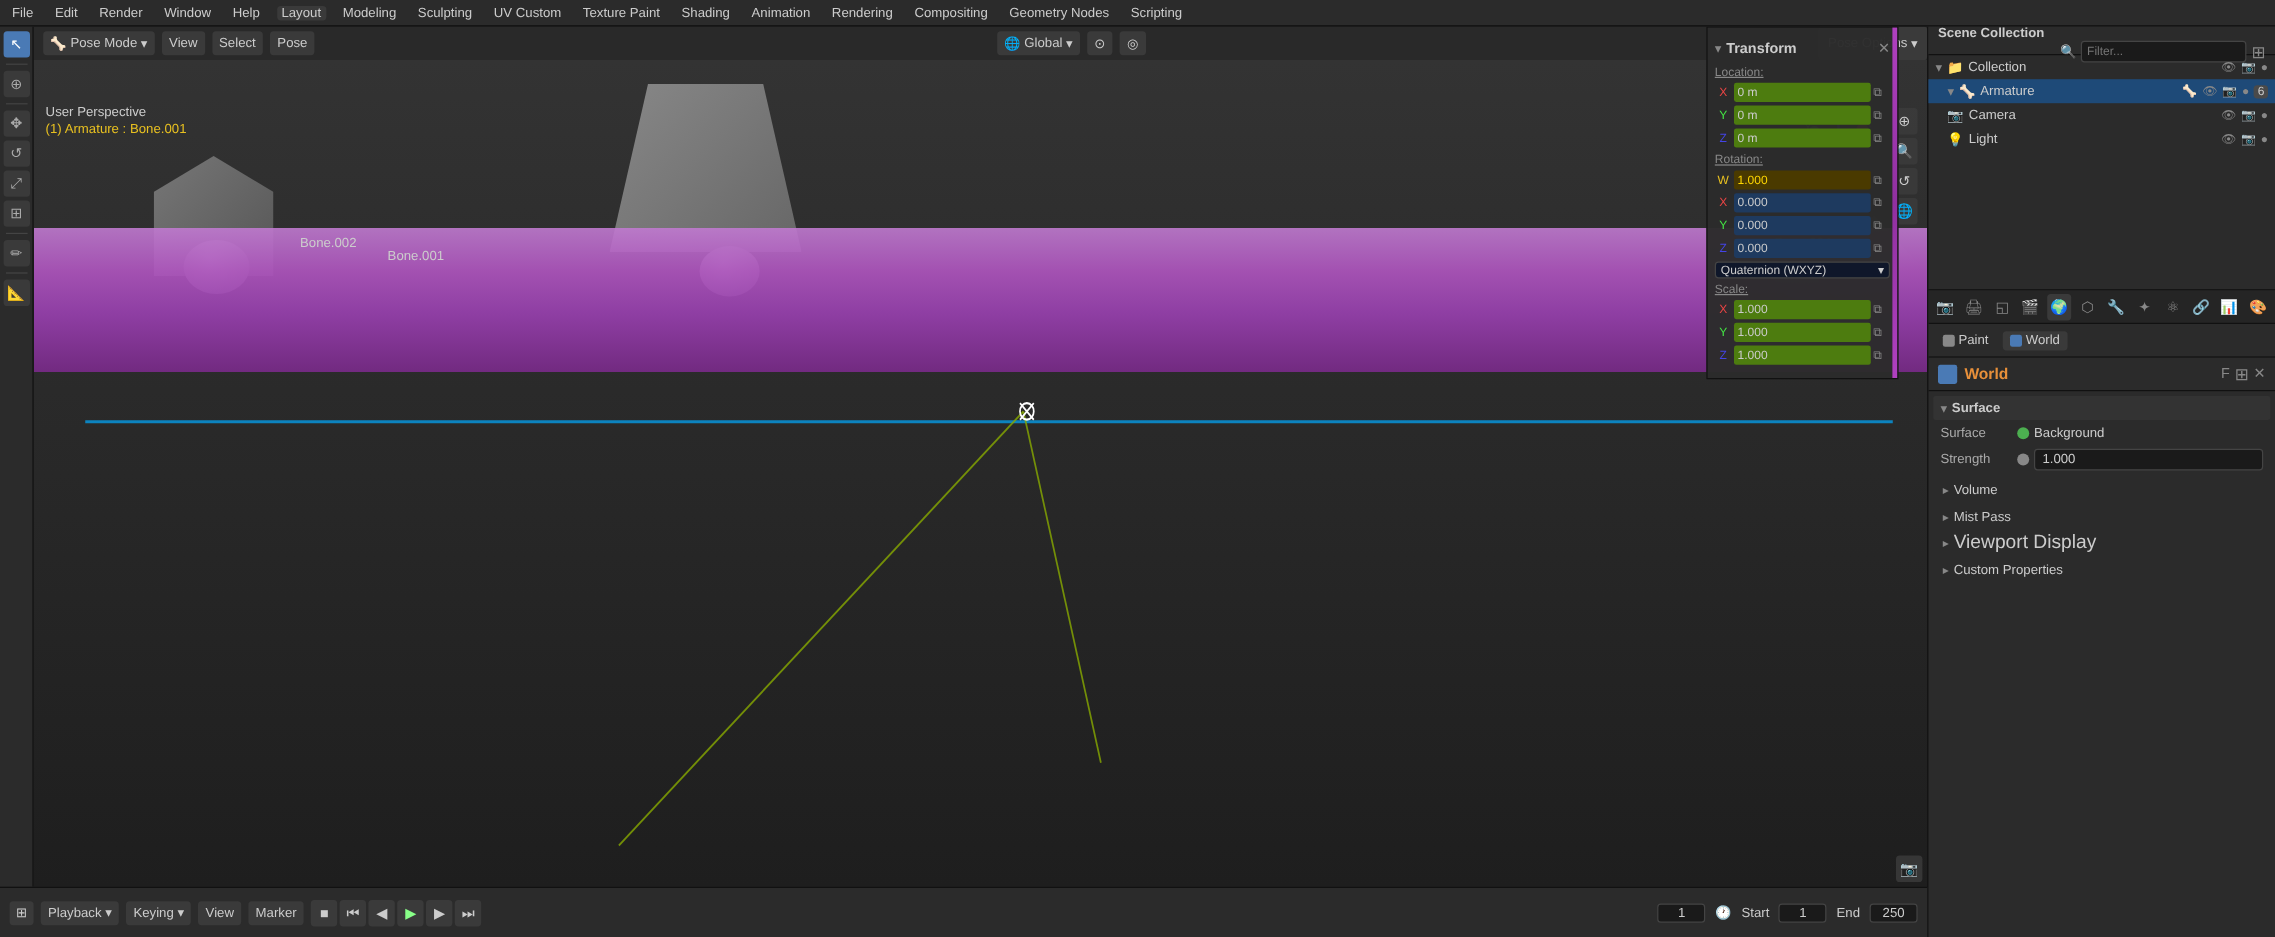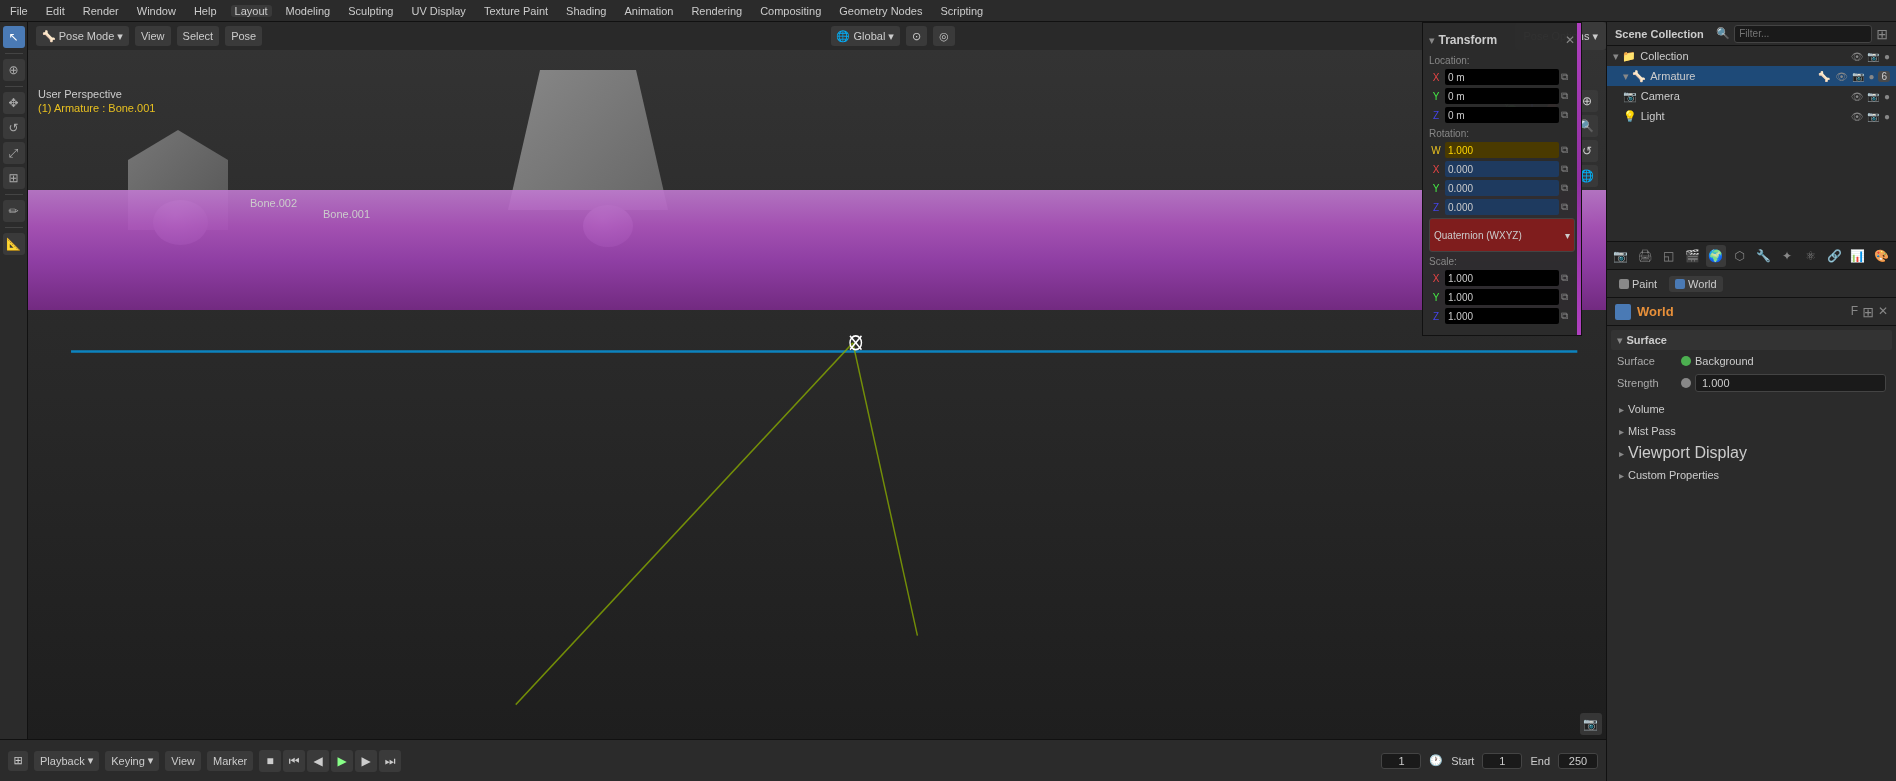--- a/index.html
+++ b/index.html
@@ -284,23 +284,23 @@
       background: #2b2b2b;
       border-left: 1px solid #111;
       display: flex;
       flex-direction: column;
     }
     .outliner-header {
       height: 24px;
       background: #2b2b2b;
       border-bottom: 1px solid #111;
       display: flex;
-      align-items: center;
       padding: 0 8px;
       justify-content: space-between;
+      flex-direction: column;
     }
     .outliner-title {
       font-size: 11px;
       color: #ccc;
       font-weight: bold;
     }
     .outliner-search {
       width: 138px;
       height: 18px;
       background: #1a1a1a;
@@ -430,38 +430,39 @@
       color: #ccc;
       font-weight: bold;
     }
     .tf-section {
       margin-bottom: 4px;
     }
     .tf-label {
       font-size: 10px;
       color: #888;
       margin-bottom: 2px;
+      text-decoration: underline;
     }
     .tf-row {
       display: flex;
       align-items: center;
       height: 18px;
       gap: 2px;
       margin-bottom: 1px;
     }
     .tf-axis {
       width: 14px;
       font-size: 10px;
       color: #aaa;
       text-align: center;
     }
     .tf-val {
       flex: 1;
       height: 16px;
-      background: #000000;
+      background: #4d7c0f;
       border-radius: 2px;
       display: flex;
       align-items: center;
       padding: 0 3px;
       font-size: 10px;
       color: #ccc;
     }
     .tf-val.blue { background: #1e3a5f; }
     .tf-val.yellow { background: #4a3a00; color: #ffd700; }
     .tf-copy {
@@ -641,21 +642,21 @@
 
 <div class="top-menu">
   <span>File</span>
   <span>Edit</span>
   <span>Render</span>
   <span>Window</span>
   <span>Help</span>
   <span class="active">Layout</span>
   <span>Modeling</span>
   <span>Sculpting</span>
-  <span>UV Display</span>
+  <span>UV Custom</span>
   <span>Texture Paint</span>
   <span>Shading</span>
   <span>Animation</span>
   <span>Rendering</span>
   <span>Compositing</span>
   <span>Geometry Nodes</span>
   <span>Scripting</span>
 </div>
 
 <div class="left-toolbar">
@@ -822,21 +823,21 @@
       <span class="tf-axis y-axis">Y</span>
       <div class="tf-val blue">0.000</div>
       <span class="tf-copy">⧉</span>
     </div>
     <div class="tf-row">
       <span class="tf-axis z-axis">Z</span>
       <div class="tf-val blue">0.000</div>
       <span class="tf-copy">⧉</span>
     </div>
     <div style="margin: 2px 0;">
-      <div style="height:34px; background:#7f1d1d; border:1px solid #444; border-radius:3px; display:flex; align-items:center; padding:0 4px; font-size:10px; color:#ccc; justify-content:space-between;">
+      <div style="height:14px; background:#0f172a; border:1px solid #444; border-radius:3px; display:flex; align-items:center; padding:0 4px; font-size:10px; color:#ccc; justify-content:space-between;">
         <span>Quaternion (WXYZ)</span>
         <span>▾</span>
       </div>
     </div>
   </div>
 
   <div class="tf-section">
     <div class="tf-label">Scale:</div>
     <div class="tf-row">
       <span class="tf-axis x-axis">X</span>

